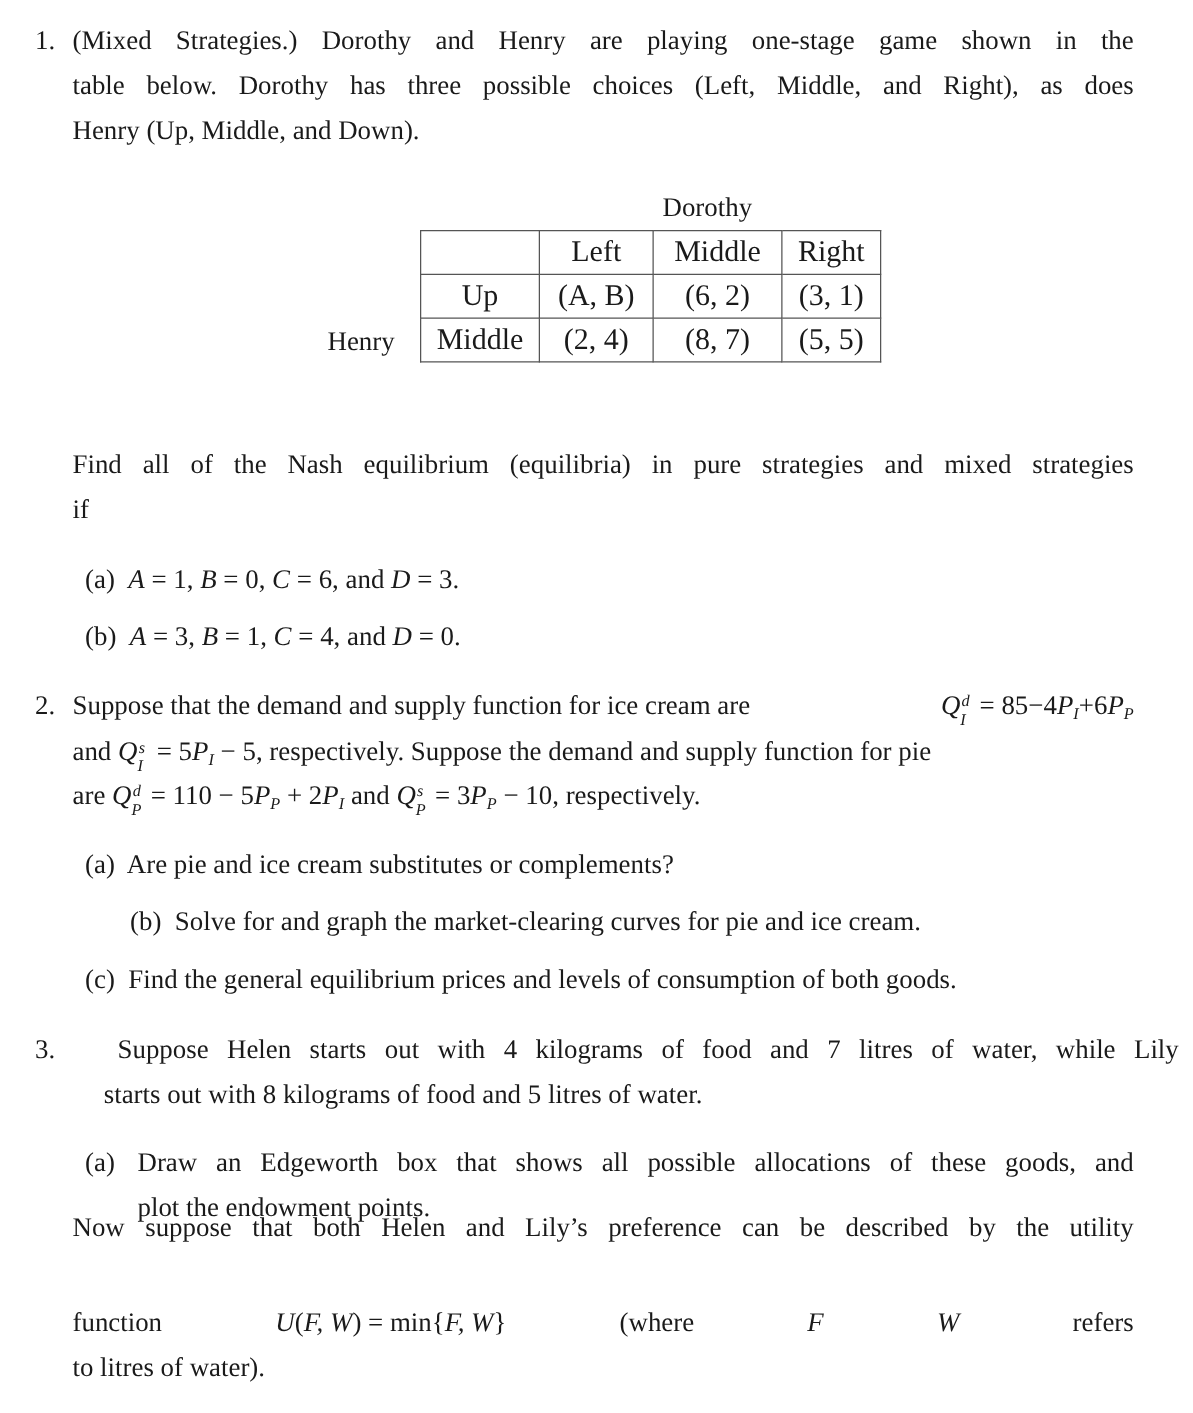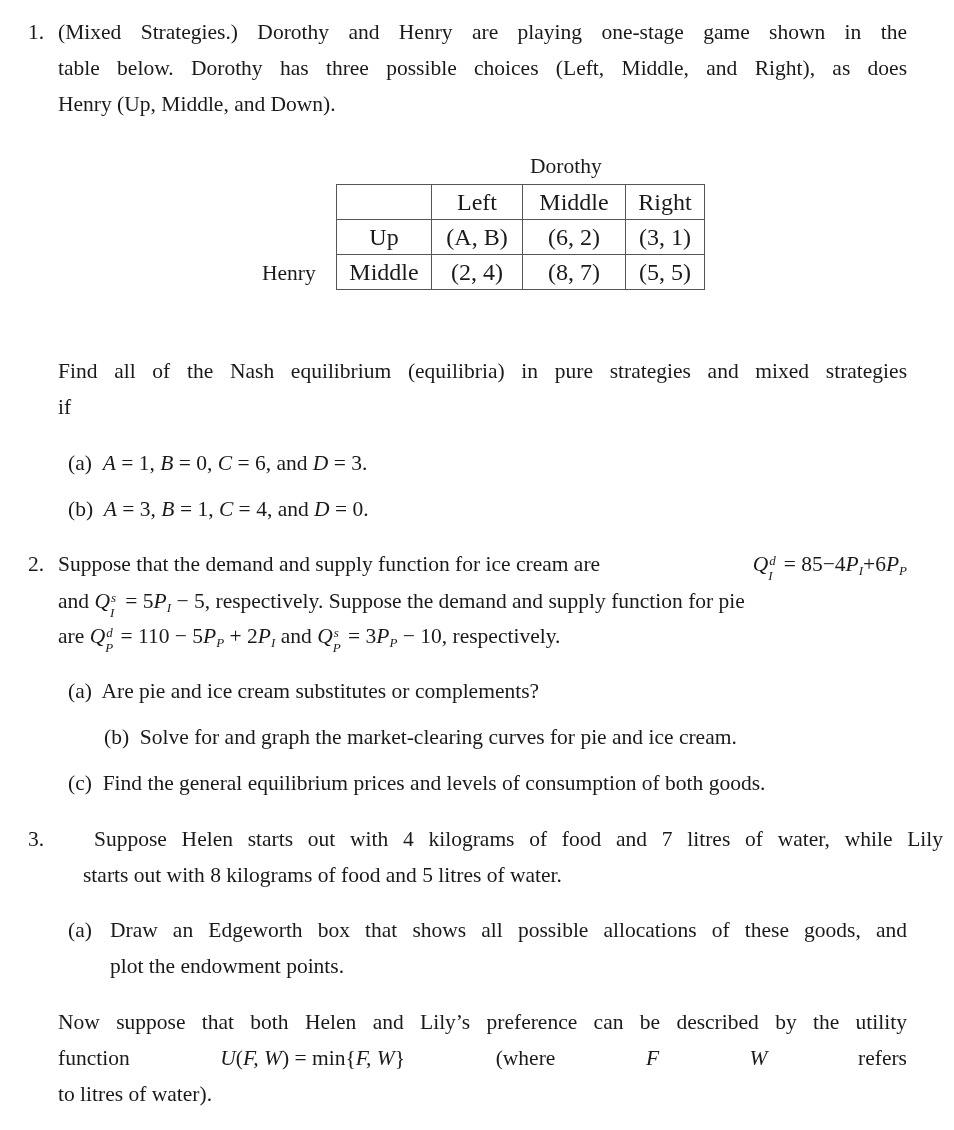--- a/index.html
+++ b/index.html
@@ -120,21 +120,21 @@
   </div>
 
   <span class="num line" style="left:28px; top:825px;">3.</span>
   <div class="line justify" style="left:58px; top:825px; width:849px;margin-left:36px;">Suppose Helen starts out with 4 kilograms of food and 7 litres of water, while Lily</div>
   <div class="line" style="left:58px; top:861px;margin-left:25px;">starts out with 8 kilograms of food and 5 litres of water.</div>
 
   <span class="line" style="left:68px; top:916px;">(a)</span>
   <div class="line justify" style="left:110px; top:916px; width:797px;">Draw an Edgeworth box that shows all possible allocations of these goods, and</div>
   <div class="line" style="left:110px; top:952px;">plot the endowment points.</div>
 
-  <div class="line justify" style="left:58px; top:1008px; width:849px;">Now suppose that both Helen and Lily’s preference can be described by the utility</div>
+  <div class="line justify" style="left:58px; top:968px; width:849px;">Now suppose that both Helen and Lily’s preference can be described by the utility</div>
   <div class="line" style="left:58px; top:1044px; width:849px; display:flex; justify-content:space-between;">
     <span>function</span>
     <span><i class="m">U</i>(<i class="m">F, W</i>) = min{<i class="m">F, W</i>}</span>
     <span>(where</span>
     <i class="m">F</i>
     <i class="m">W</i>
     <span>refers</span>
   </div>
   <div class="line" style="left:58px; top:1080px;">to litres of water).</div>
 </div>

